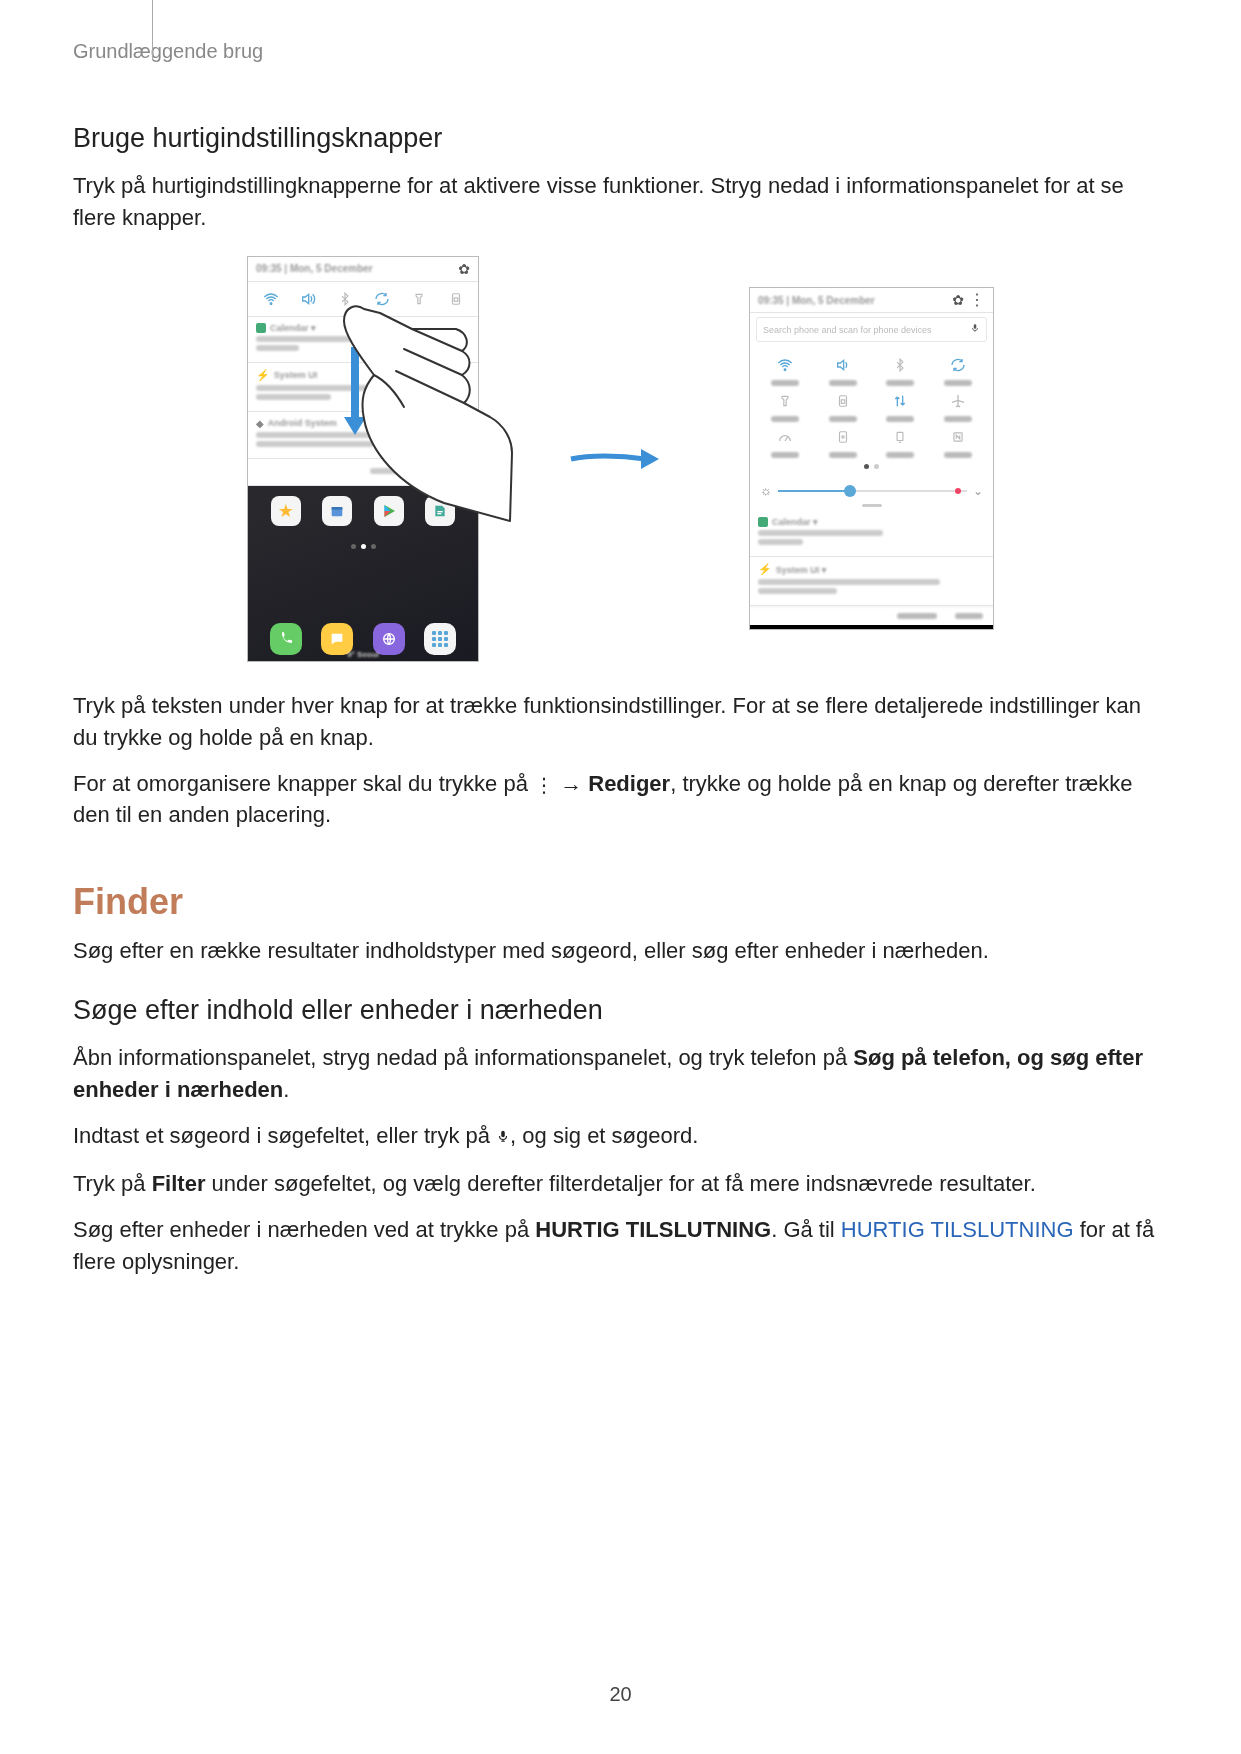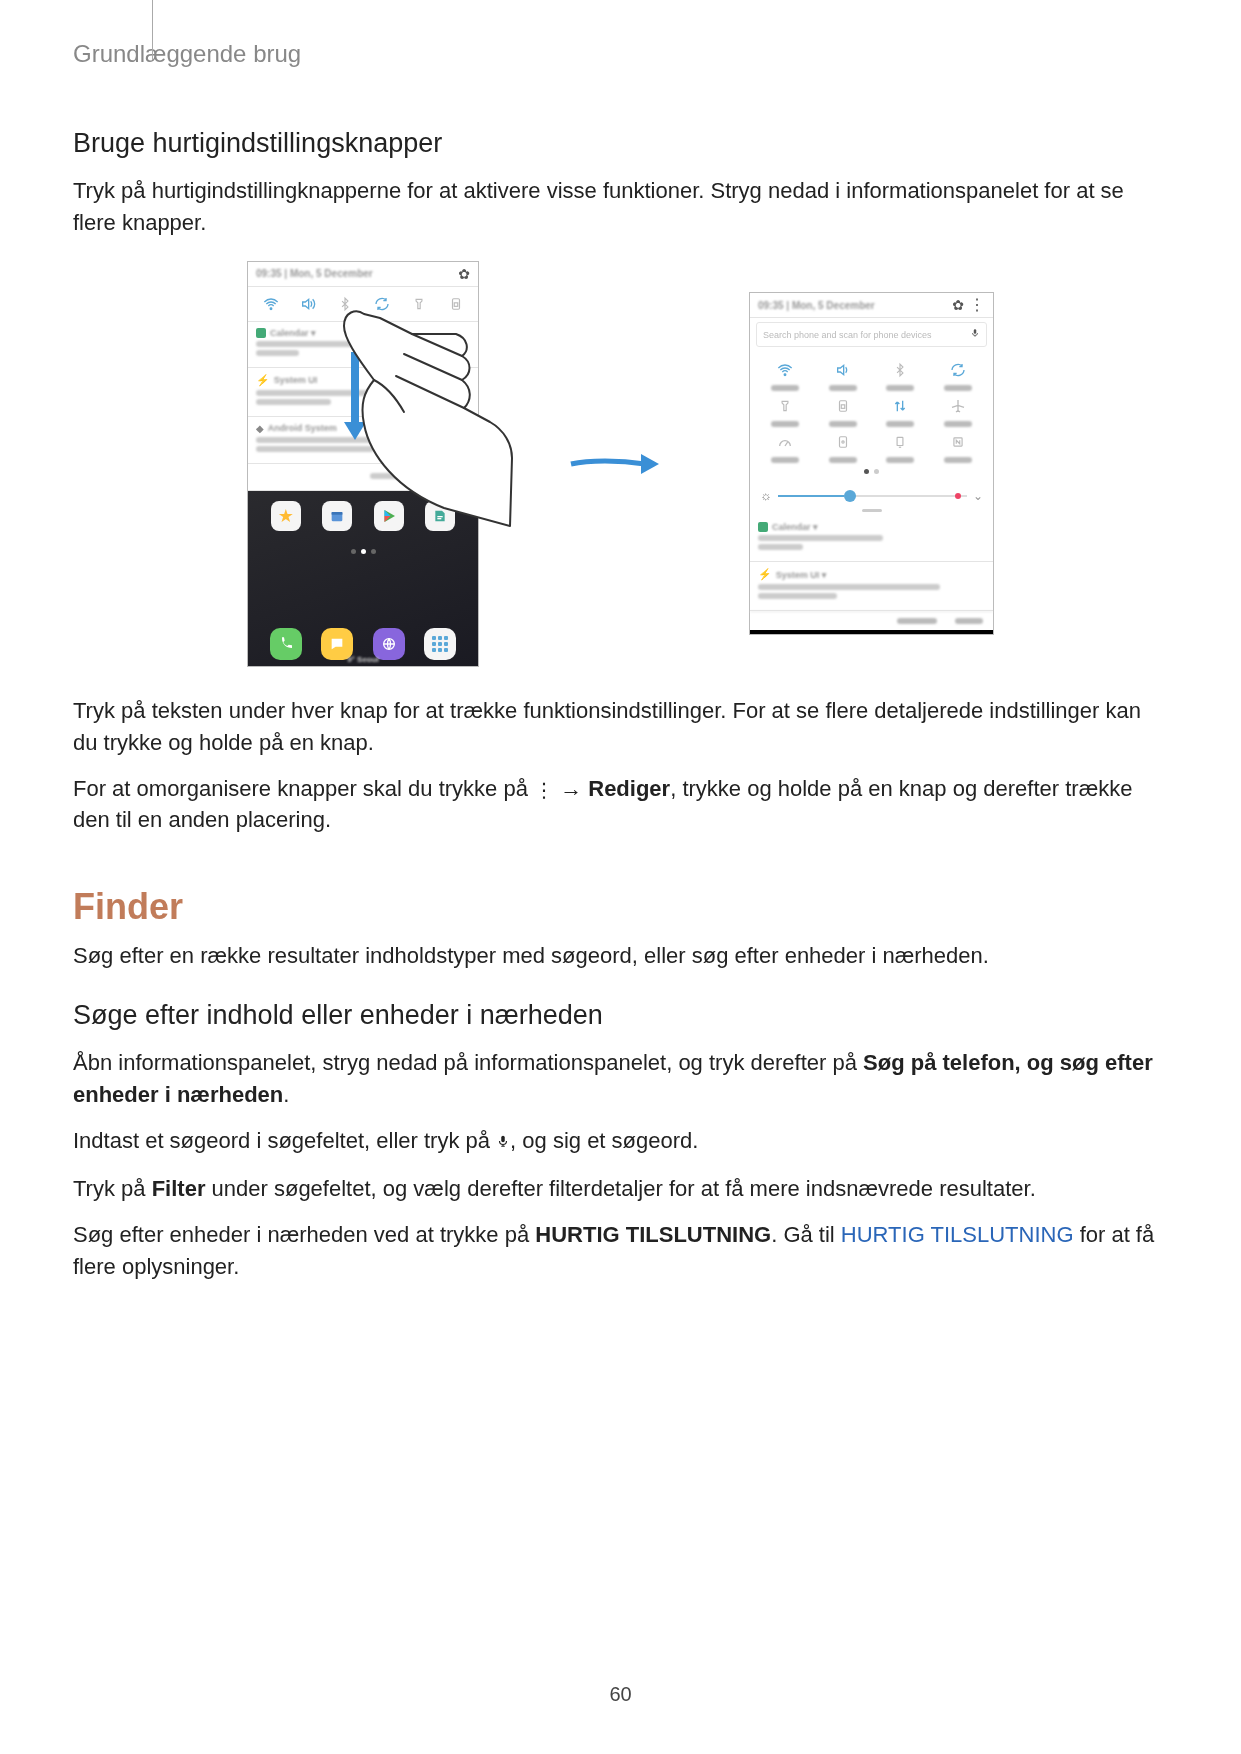--- a/index.html
+++ b/index.html
@@ -17,21 +17,21 @@
     top: 0;
     width: 0;
     height: 60px;
     border-left: 1px solid #aaa;
   }
   .page {
     padding: 40px 73px 0 73px;
   }
   .breadcrumb {
     color: #888;
-    font-size: 24px;
+    font-size: 20px;
     font-weight: 300;
     margin-bottom: 60px;
     margin-left: 0;
   }
   .h3 {
     font-size: 27px;
     font-weight: 400;
     color: #222;
     margin-bottom: 16px;
   }
@@ -522,29 +522,29 @@
   <p class="body-text">Tryk på teksten under hver knap for at trække funktionsindstillinger. For at se flere detaljerede indstillinger kan du trykke og holde på en knap.</p>
   <p class="body-text">
     <span>For at omorganisere knapper skal du trykke på </span><span class="inline-icon">⋮</span><span> → </span><b>Rediger</b><span>, trykke og holde på en knap og derefter trække den til en anden placering.</span>
   </p>
 
   <div class="h2">Finder</div>
   <p class="body-text">Søg efter en række resultater indholdstyper med søgeord, eller søg efter enheder i nærheden.</p>
 
   <div class="h3" style="margin-top:28px;">Søge efter indhold eller enheder i nærheden</div>
   <p class="body-text">
-    <span>Åbn informationspanelet, stryg nedad på informationspanelet, og tryk derefter på </span><b>Søg på telefon, og søg efter enheder i nærheden</b><span>.</span>
+    <span>Åbn informationspanelet, stryg nedad på informationspanelet, og tryk telefon på </span><b>Søg på telefon, og søg efter enheder i nærheden</b><span>.</span>
   </p>
   <p class="body-text">
     <span>Indtast et søgeord i søgefeltet, eller tryk på </span><span class="inline-mic"><svg width="14" height="18" viewBox="0 0 24 24" fill="#222">
           <rect x="9" y="3" width="6" height="11" rx="3"></rect>
           <path d="M6 12a6 6 0 0 0 12 0M12 18v3M9 21h6" stroke="#222" stroke-width="2" fill="none"></path>
         </svg></span><span>, og sig et søgeord.</span>
   </p>
   <p class="body-text">
     <span>Tryk på </span><b>Filter</b><span> under søgefeltet, og vælg derefter filterdetaljer for at få mere indsnævrede resultater.</span>
   </p>
   <p class="body-text">
     <span>Søg efter enheder i nærheden ved at trykke på </span><b>HURTIG TILSLUTNING</b><span>. Gå til </span><span class="link">HURTIG TILSLUTNING</span><span> for at få flere oplysninger.</span>
   </p>
 </div>
 
-<div class="page-num">60</div>
+<div class="page-num">20</div>
 
 </body></html>

